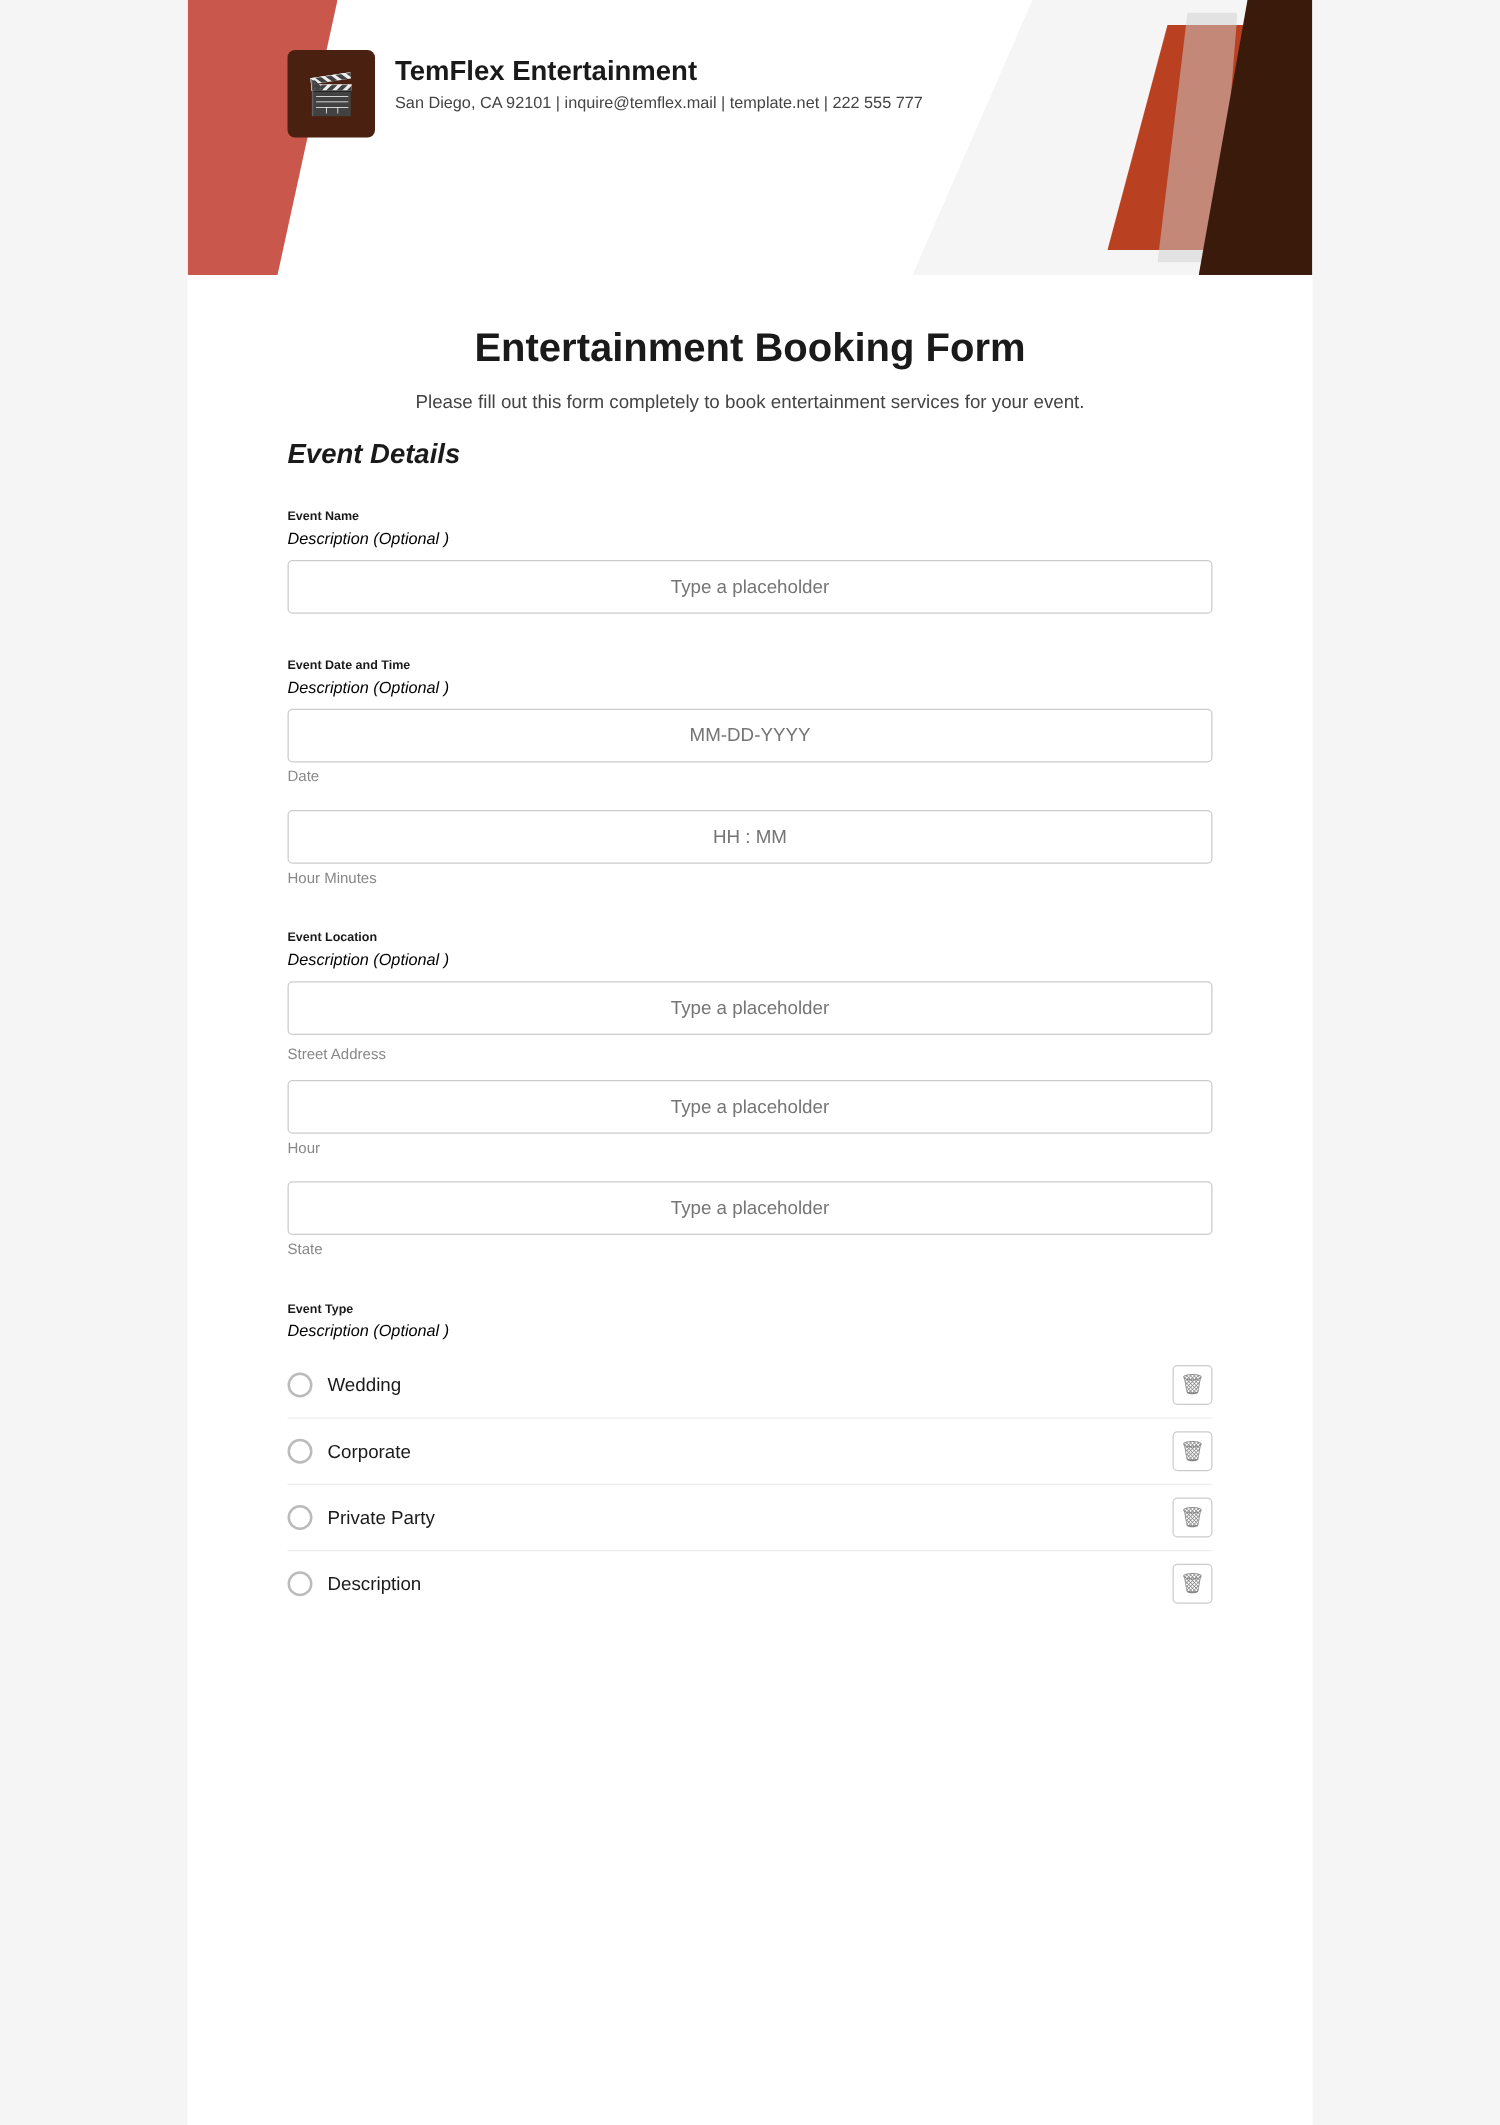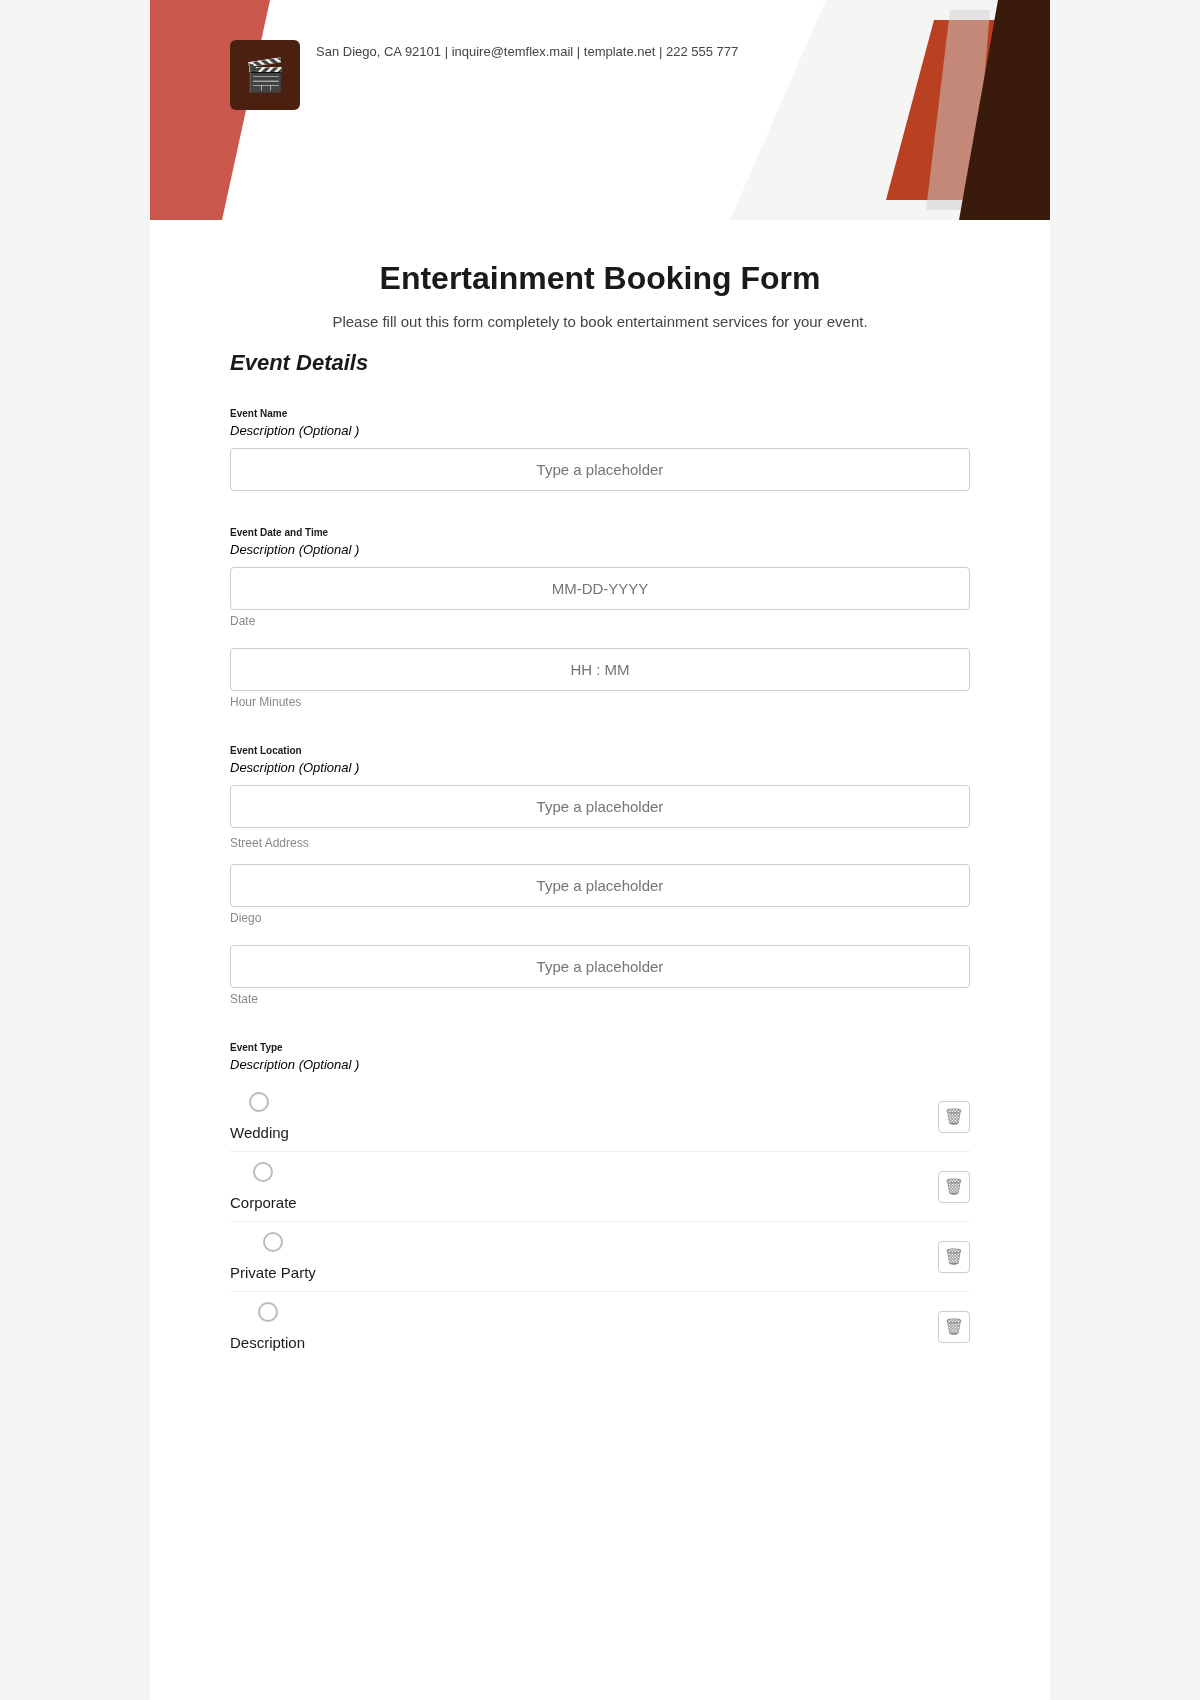--- a/index.html
+++ b/index.html
@@ -173,21 +173,20 @@
       padding: 10px 0;
       border-bottom: 1px solid #eee;
     }
     .radio-option:last-child {
       border-bottom: none;
     }
     .radio-left {
       display: flex;
       align-items: center;
       gap: 12px;
-      flex-direction: column;
     }
     .radio-circle {
       width: 20px; height: 20px;
       border-radius: 50%;
       border: 2px solid #bbb;
       background: #fff;
       flex-shrink: 0;
     }
     .radio-label {
       font-size: 15px;
@@ -212,20 +211,21 @@
   <div class="header">
     <div class="header-bg-left"></div>
     <div class="header-bg-right"></div>
     <div class="header-accent-right"></div>
     <div class="header-dark-stripe"></div>
     <div class="header-content">
       <div class="logo-box">
         <span class="logo-icon">🎬</span>
       </div>
       <div class="header-text">
+        <div class="company-name">TemFlex Entertainment</div>
         <div class="company-info">San Diego, CA 92101 | inquire@temflex.mail | template.net | 222 555 777</div>
       </div>
     </div>
   </div>
 
   <div class="form-body">
 
     <h1 class="form-title">Entertainment Booking Form</h1>
     <p class="form-subtitle">Please fill out this form completely to book entertainment services for your event.</p>
 
@@ -253,21 +253,21 @@
     </div>
 
     <div class="field-group">
       <div class="field-label">Event Location</div>
       <div class="field-description">Description (Optional )</div>
       <input class="field-input" type="text" style="margin-bottom: 4px;" placeholder="Type a placeholder">
       <div class="field-sublabel" style="margin-bottom:14px;">Street Address</div>
       <div class="two-col">
         <div>
           <input class="field-input" type="text" placeholder="Type a placeholder" style="">
-          <div class="field-sublabel">Diego</div>
+          <div class="field-sublabel">Hour</div>
         </div>
         <div>
           <input class="field-input" type="text" placeholder="Type a placeholder" style="">
           <div class="field-sublabel">State</div>
         </div>
       </div>
     </div>
 
     <div class="field-group">
       <div class="field-label">Event Type</div>

